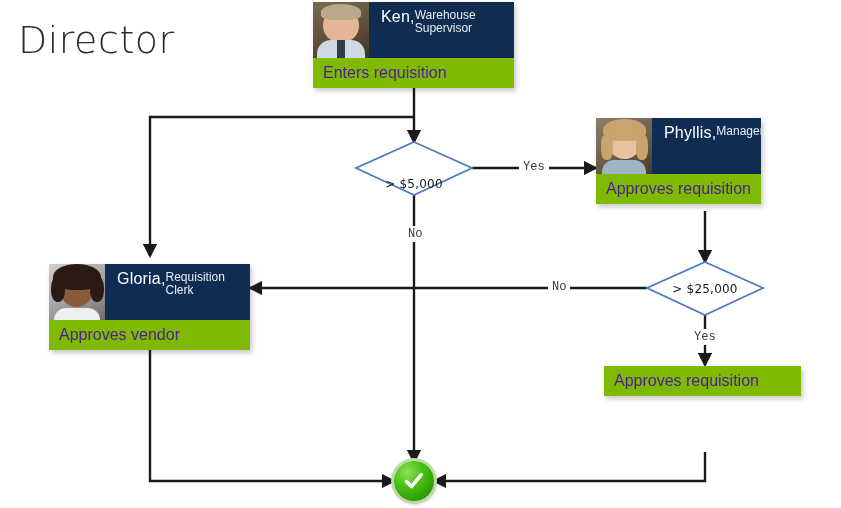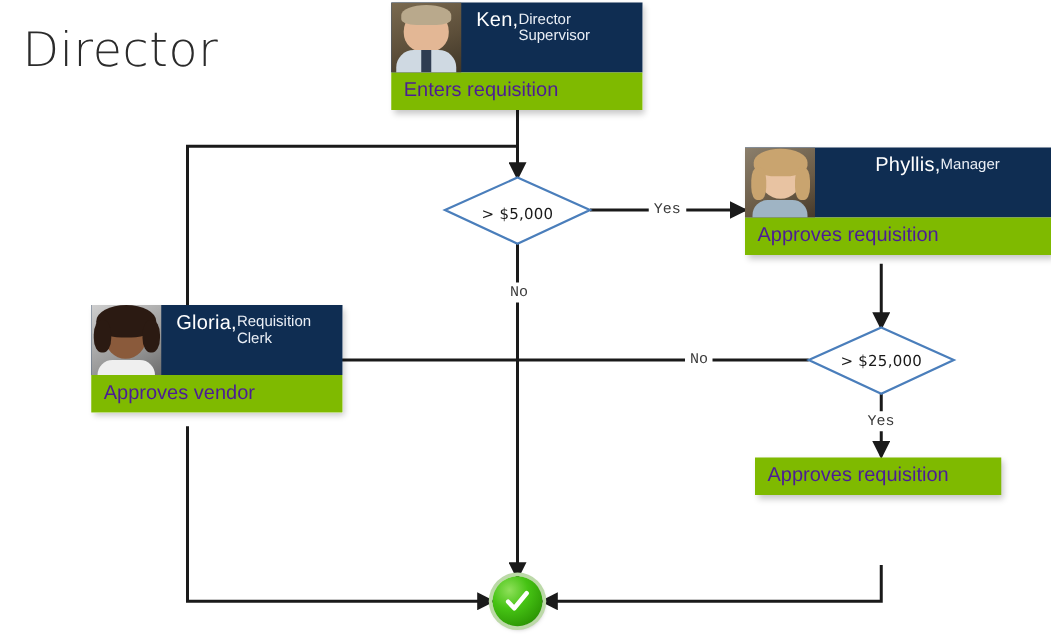--- a/index.html
+++ b/index.html
@@ -134,21 +134,21 @@
       <path d="M 150 341 L 150 481 L 394 481" marker-end="url(#arrow)"></path>
 
       <path d="M 705 452 L 705 481 L 434 481" marker-end="url(#arrow)"></path>
     </g>
 
     <polygon points="414,142 472,168 414,195 356,168" fill="#ffffff" stroke="#4a7ebb" stroke-width="1.8"></polygon>
 
     <polygon points="705,262 763,288 705,315 647,288" fill="#ffffff" stroke="#4a7ebb" stroke-width="1.8"></polygon>
   </svg>
 
-  <div class="diamond" style="left:356px;top:144px;width:116px;height:53px;">
+  <div class="diamond" style="left:356px;top:157px;width:116px;height:53px;">
     <div class="dlabel">&gt; $5,000</div>
   </div>
   <div class="diamond" style="left:647px;top:262px;width:116px;height:53px;">
     <div class="dlabel">&gt; $25,000</div>
   </div>
 
   <div class="elabel" style="left:519px;top:159px;">Yes</div>
   <div class="elabel" style="left:404px;top:226px;">No</div>
   <div class="elabel" style="left:548px;top:279px;">No</div>
   <div class="elabel" style="left:690px;top:329px;">Yes</div>
@@ -156,44 +156,44 @@
   <div class="card" style="left:313px;top:2px;width:201px;">
     <div class="card-head">
       <div class="photo" style="background:linear-gradient(160deg,#7a6a50 0%,#5d4f3a 55%,#3e3527 100%);">
         <i style="left:10px;top:6px;width:36px;height:34px;border-radius:50% 50% 46% 46%;background:#e3b795;"></i>
         <i style="left:8px;top:2px;width:40px;height:16px;border-radius:50% 50% 30% 30%;background:#b9a98c;"></i>
         <i style="left:4px;top:38px;width:48px;height:20px;background:#cfd9e2;border-radius:14px 14px 0 0;"></i>
         <i style="left:24px;top:38px;width:8px;height:18px;background:#2f3d52;"></i>
       </div>
       <div class="head-text">
         <div class="nm">Ken,</div>
-        <div class="rl">Director Supervisor</div>
+        <div class="rl">Warehouse Supervisor</div>
       </div>
     </div>
     <div class="card-act">Enters requisition</div>
   </div>
 
-  <div class="card" style="left:596px;top:118px;width:246px;">
+  <div class="card" style="left:596px;top:118px;width:165px;">
     <div class="card-head">
       <div class="photo" style="background:linear-gradient(150deg,#8b7f6c 0%,#6a5b46 60%,#46392a 100%);">
         <i style="left:12px;top:8px;width:33px;height:33px;border-radius:50%;background:#e8c3a2;"></i>
         <i style="left:7px;top:1px;width:43px;height:22px;border-radius:50% 50% 40% 40%;background:#c9a46f;"></i>
         <i style="left:5px;top:16px;width:12px;height:26px;border-radius:40%;background:#c9a46f;"></i>
         <i style="left:40px;top:16px;width:12px;height:26px;border-radius:40%;background:#c9a46f;"></i>
         <i style="left:6px;top:42px;width:44px;height:16px;background:#9fb4c4;border-radius:12px 12px 0 0;"></i>
       </div>
       <div class="head-text">
         <div class="nm">Phyllis,</div>
         <div class="rl">Manager</div>
       </div>
     </div>
     <div class="card-act">Approves requisition</div>
   </div>
 
-  <div class="card" style="left:49px;top:244px;width:201px;margin-left:24px;">
+  <div class="card" style="left:49px;top:264px;width:201px;">
     <div class="card-head">
       <div class="photo" style="background:linear-gradient(150deg,#cfcfcf 0%,#9b9b9b 60%,#6d6d6d 100%);">
         <i style="left:11px;top:9px;width:33px;height:34px;border-radius:50%;background:#8a5a3b;"></i>
         <i style="left:4px;top:0px;width:48px;height:26px;border-radius:50% 50% 42% 42%;background:#2b1a12;"></i>
         <i style="left:2px;top:12px;width:14px;height:26px;border-radius:45%;background:#2b1a12;"></i>
         <i style="left:41px;top:12px;width:14px;height:26px;border-radius:45%;background:#2b1a12;"></i>
         <i style="left:5px;top:44px;width:46px;height:14px;background:#efefef;border-radius:12px 12px 0 0;"></i>
       </div>
       <div class="head-text">
         <div class="nm">Gloria,</div>

